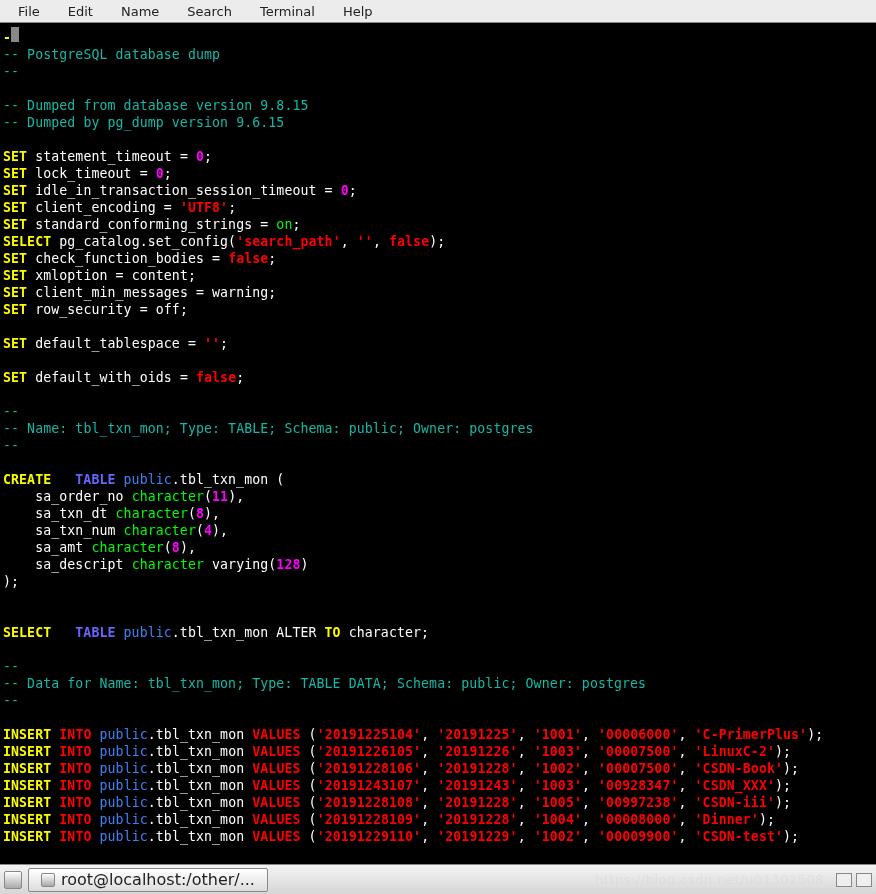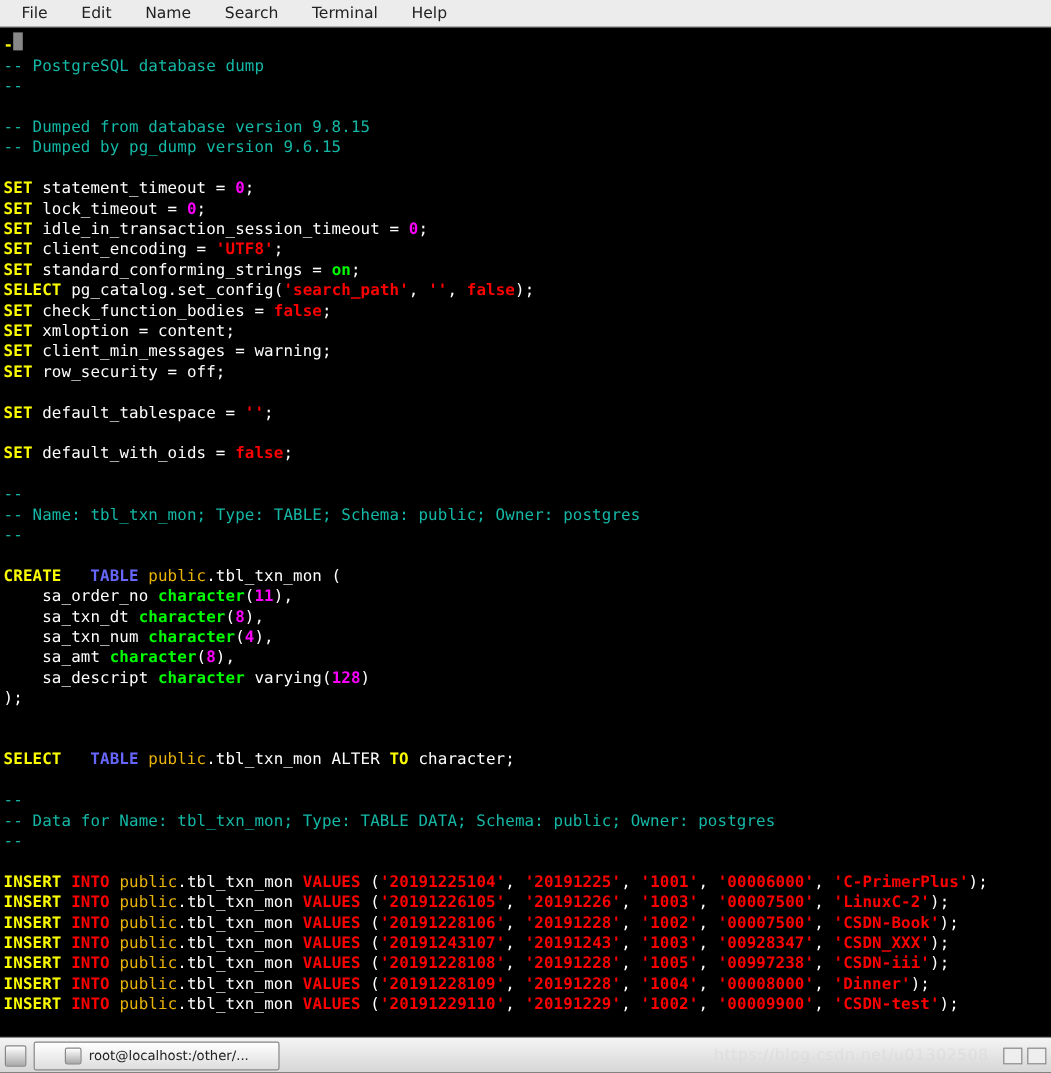--- a/index.html
+++ b/index.html
@@ -29,22 +29,22 @@
   background:#000;
   height:839px;
   overflow:hidden;
 }
 .cursor {
   display:inline-block; width:8px; height:15px;
   background:#888; vertical-align:baseline;
 }
 .cm { color:#14b8a6; }
 .yl { color:#fcfc00; font-weight:bold; }
-.gr { color:#00fc00; font-weight:bold; }
-.gn { color:#eab308; }
+.gr { color:#00fc00; font-weight:normal; }
+.gn { color:#3b82f6; }
 .re { color:#fc0000; font-weight:bold; }
 .ma { color:#fc00fc; font-weight:bold; }
 .bu { color:#6666fc; font-weight:bold;margin-left:16px; }
 .wt { color:#ffffff; }
 .taskbar {
   position:absolute; left:0; right:0; bottom:0;
   height:30px;
   background:linear-gradient(#f4f4f4,#d6d6d6);
   border-top:1px solid #888;
   display:flex; align-items:center;
@@ -52,21 +52,21 @@
 }
 .tb-ico {
   width:18px; height:18px;
   background:linear-gradient(#fff,#aaa);
   border:1px solid #888; border-radius:2px;
 }
 .tb-task {
   display:flex; align-items:center; gap:6px;
   background:linear-gradient(#fff,#ddd);
   border:1px solid #888; border-radius:2px;
-  height:24px; padding:0 25px; color:#222; font-size:11px;text-align:right;
+  height:24px; padding:0 12px; color:#222; font-size:16px;text-align:right;
 }
 .spacer { flex:1; }
 .wm {
   color:rgba(210,210,210,0.4);
   font-size:13px; margin-right:6px;
   letter-spacing:0.5px;
 }
 .tray {
   display:flex; gap:4px; align-items:center;
 }

